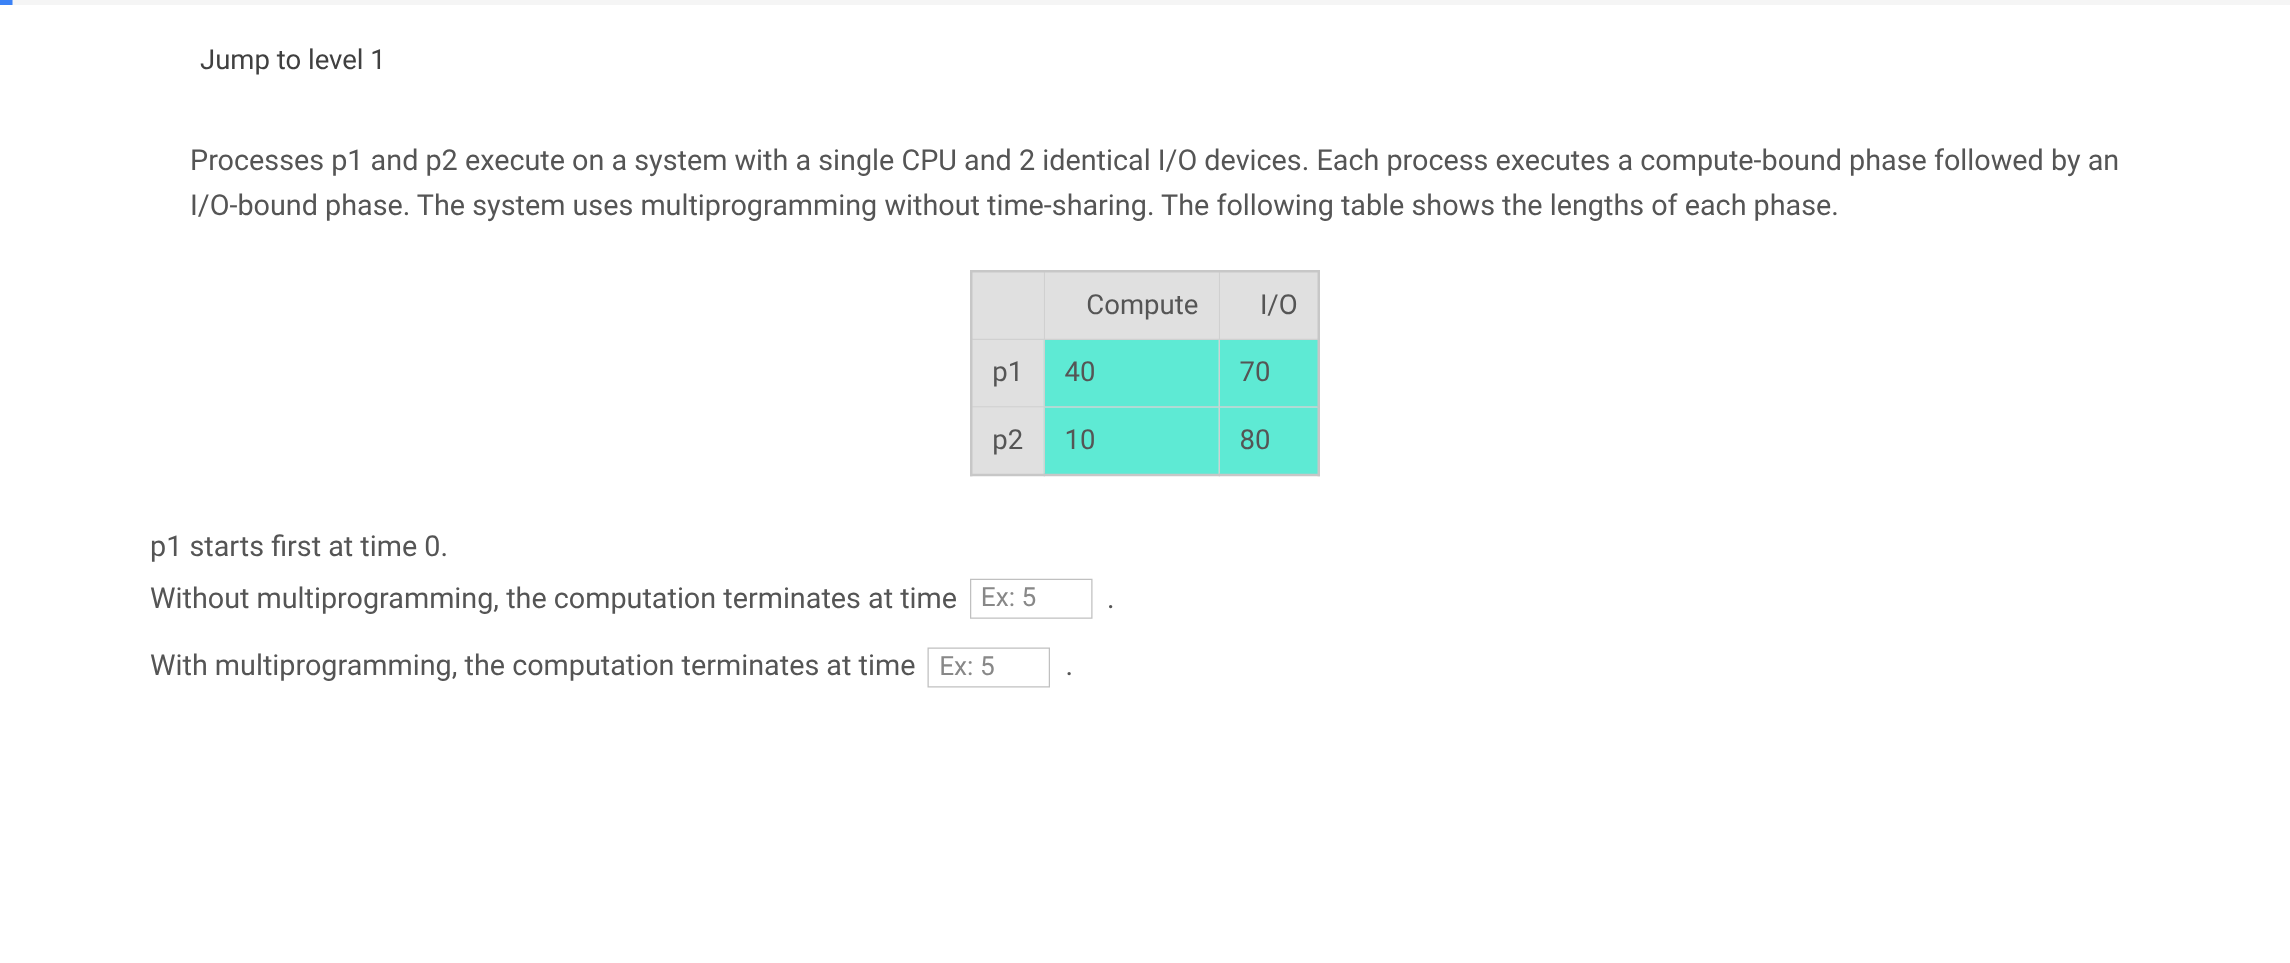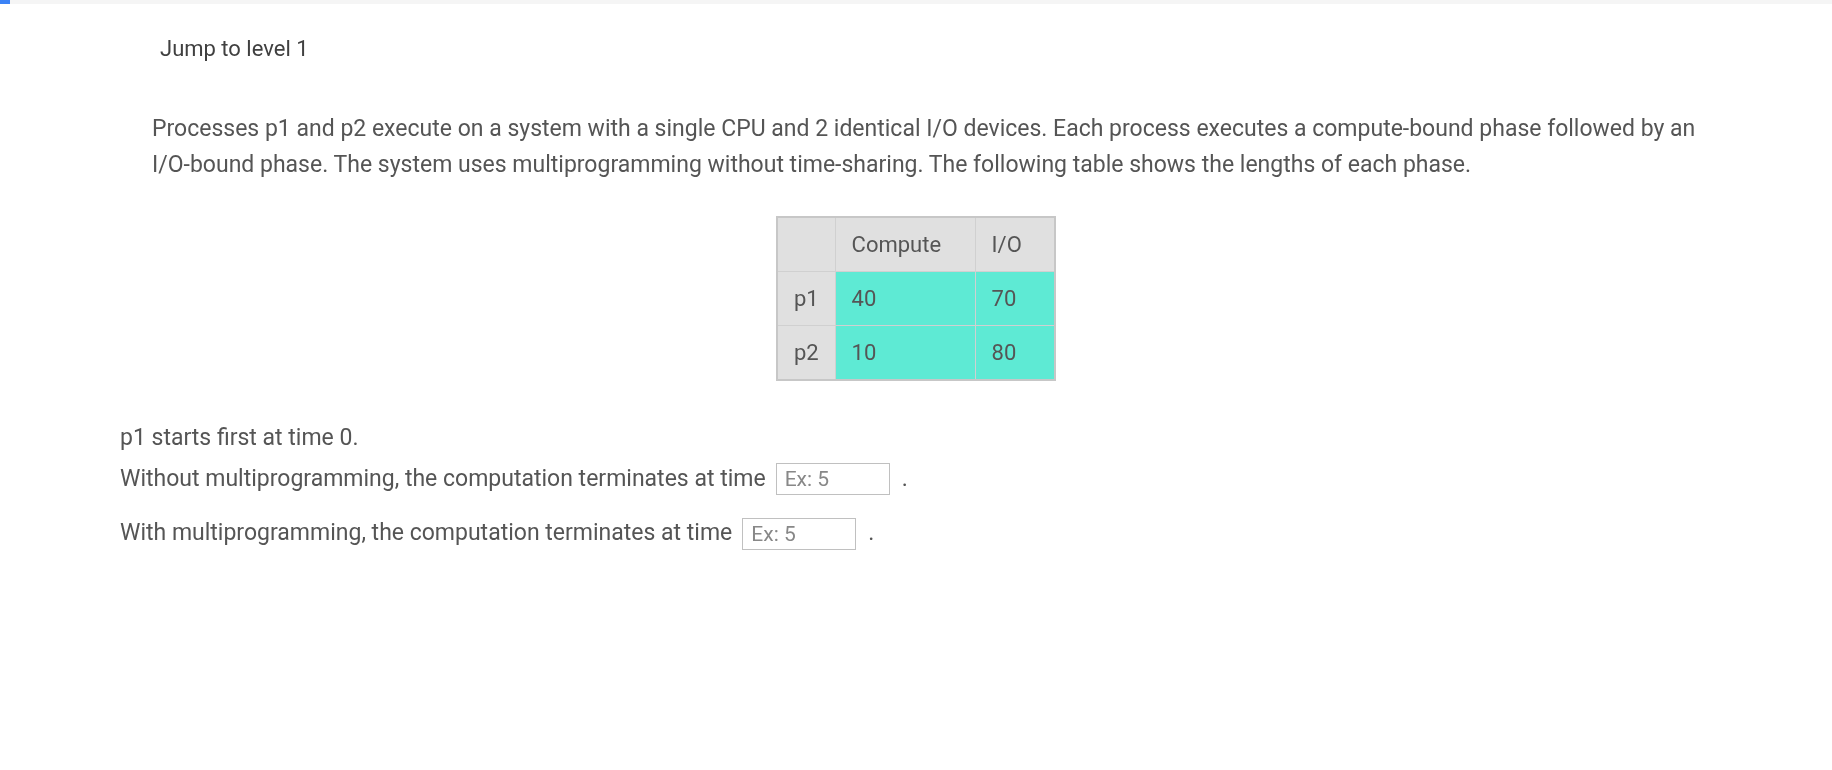--- a/index.html
+++ b/index.html
@@ -65,21 +65,21 @@
     .phase-table td {
       border: 1px solid #d0d0d0;
       padding: 10px 16px;
       text-align: left;
       font-weight: 400;
       font-size: 22px;
       color: #555;
     }
     .phase-table th {
       background: #e0e0e0;
-      text-align: left;
+      text-align: right;
     }
     .phase-table th.compute-h { min-width: 140px; }
     .phase-table th.io-h { min-width: 80px; margin-left: 22px; }
     .phase-table td.rowhead {
       background: #e0e0e0;
       text-align: left;
       min-width: 50px;
     }
     .phase-table td.valcell {
       background: #5eead4;
@@ -97,21 +97,21 @@
       align-items: center;
       flex-wrap: wrap;
     }
     .answer-line .text-part {
       margin-right: 6px;
     }
     .answer-input {
       border: 1px solid #c0c0c0;
       font-size: 21px;
       padding: 3px 8px;
-      width: 114px;
+      width: 98px;
       color: #555;
       font-family: inherit;
       margin: 0 4px;
     }
     .answer-input::placeholder {
       color: #888;
       opacity: 1;
     }
     .period {
       margin-left: 8px;

